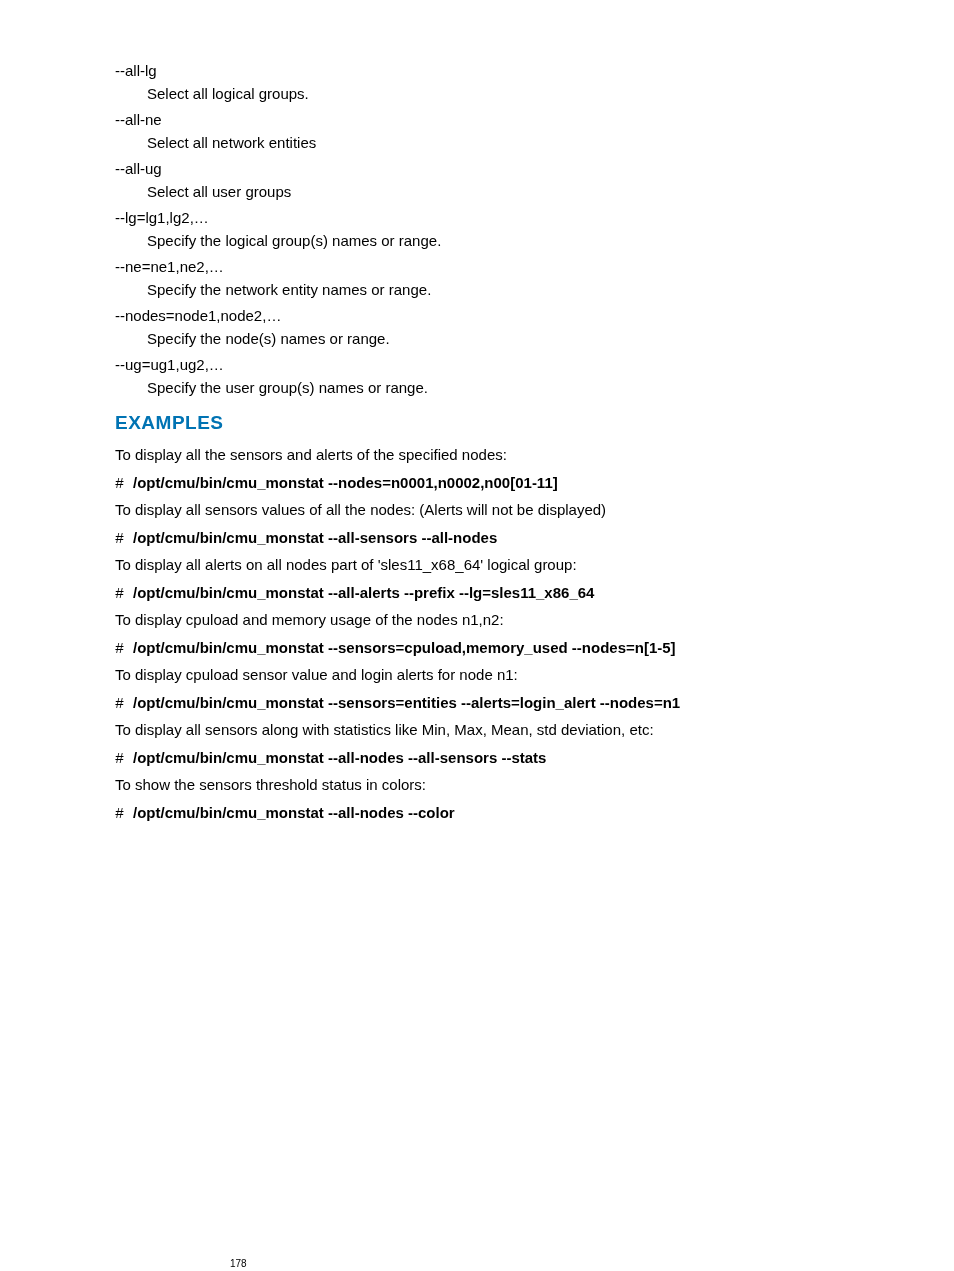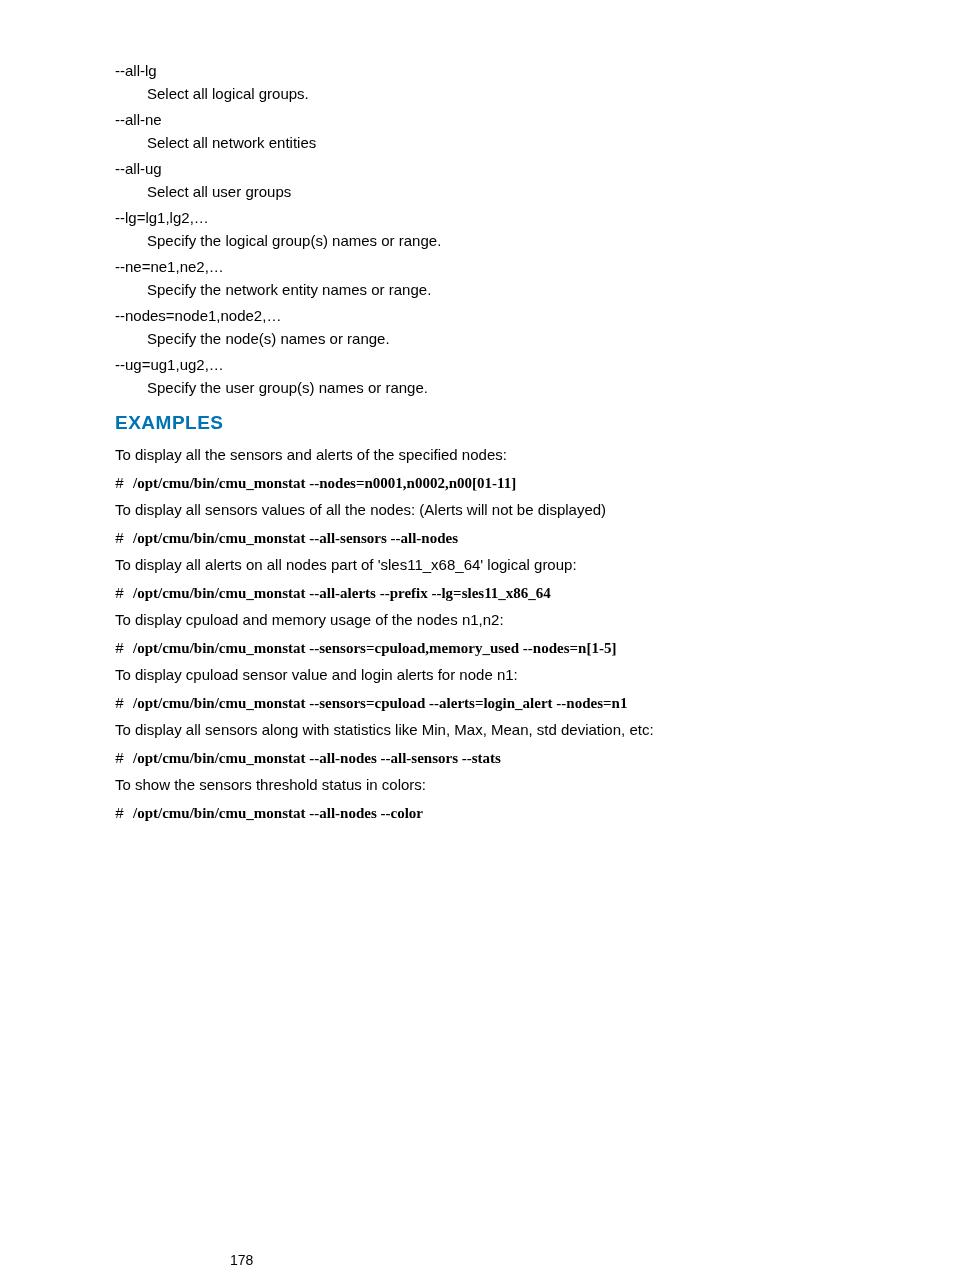--- a/index.html
+++ b/index.html
@@ -30,28 +30,28 @@
     .para {
       margin: 2px 0 6px 0;
     }
     .cmd-line {
       margin: 4px 0 2px 0;
     }
     .prompt {
       font-family: "Courier New", monospace;
     }
     .cmd {
-      font-family: Liberation Serif, serif;
+      font-family: Liberation Sans, sans-serif;
       font-weight: bold;
     }
     .page-num {
       position: absolute;
       left: 115px;
       bottom: 60px;
-      font-size: 14px;
+      font-size: 10px;
     }
     .page-wrapper {
       position: relative;
       min-height: 1271px;
       width: 954px;
       box-sizing: border-box;
     }
   </style>
 </head>
 <body>
@@ -89,21 +89,21 @@
   <div class="para">To display all sensors values of all the nodes: (Alerts will not be displayed)</div>
   <div class="cmd-line"><span class="prompt"># </span><span class="cmd">/opt/cmu/bin/cmu_monstat --all-sensors --all-nodes</span></div>
 
   <div class="para">To display all alerts on all nodes part of 'sles11_x68_64' logical group:</div>
   <div class="cmd-line"><span class="prompt"># </span><span class="cmd">/opt/cmu/bin/cmu_monstat --all-alerts --prefix --lg=sles11_x86_64</span></div>
 
   <div class="para">To display cpuload and memory usage of the nodes n1,n2:</div>
   <div class="cmd-line"><span class="prompt"># </span><span class="cmd">/opt/cmu/bin/cmu_monstat --sensors=cpuload,memory_used --nodes=n[1-5]</span></div>
 
   <div class="para">To display cpuload sensor value and login alerts for node n1:</div>
-  <div class="cmd-line"><span class="prompt"># </span><span class="cmd">/opt/cmu/bin/cmu_monstat --sensors=cpuload --alerts=login_alert --nodes=n1</span></div>
+  <div class="cmd-line"><span class="prompt"># </span><span class="cmd">/opt/cmu/bin/cmu_monstat --sensors=entities --alerts=login_alert --nodes=n1</span></div>
 
   <div class="para">To display all sensors along with statistics like Min, Max, Mean, std deviation, etc:</div>
   <div class="cmd-line"><span class="prompt"># </span><span class="cmd">/opt/cmu/bin/cmu_monstat --all-nodes --all-sensors --stats</span></div>
 
   <div class="para">To show the sensors threshold status in colors:</div>
   <div class="cmd-line"><span class="prompt"># </span><span class="cmd">/opt/cmu/bin/cmu_monstat --all-nodes --color</span></div>
 </div>
 
 <div class="page-num">178</div>
 

